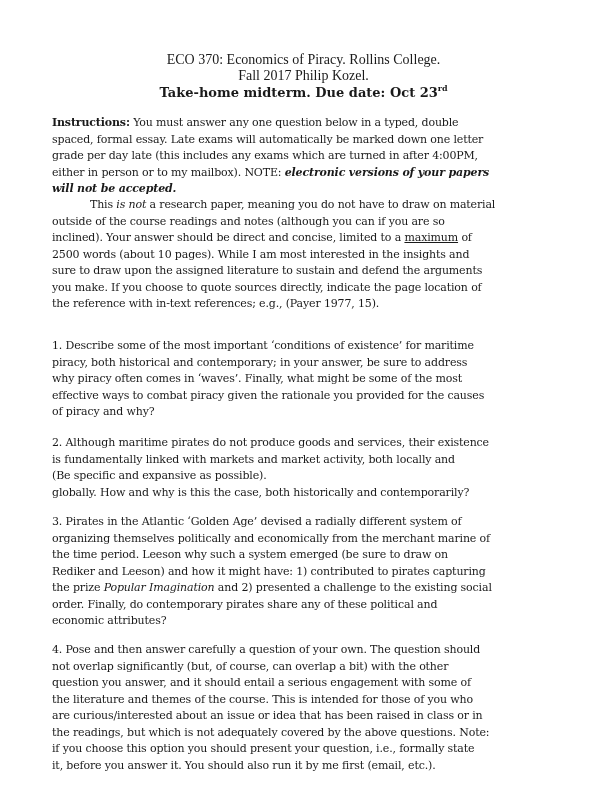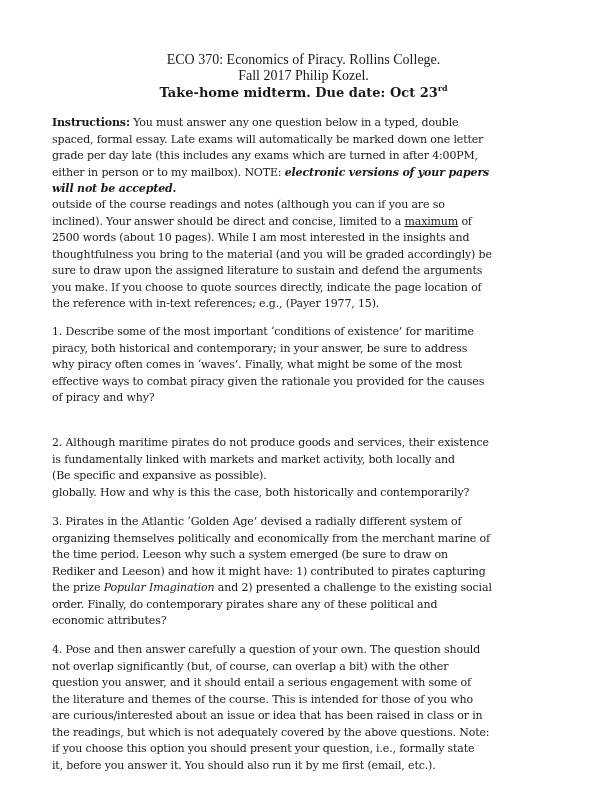--- a/index.html
+++ b/index.html
@@ -27,30 +27,30 @@
 
   <div class="block" style="top:115px;">
     <span class="line"><span class="b">Instructions:</span><span> You must answer any one question below in a typed, double</span></span>
     <span class="line">spaced, formal essay.  Late exams will automatically be marked down one letter</span>
     <span class="line">grade per day late (this includes any exams which are turned in after 4:00PM,</span>
     <span class="line"><span>either in person or to my mailbox). NOTE: </span><span class="bi">electronic versions of your papers</span></span>
     <span class="line bi">will not be accepted.</span>
   </div>
 
   <div class="block" style="top:197px;">
+    <span class="line indent"><span>This </span><span class="i">is not</span><span> a research paper, meaning you do not have to draw on material</span></span>
     <span class="line">outside of the course readings and notes (although you can if you are so</span>
     <span class="line"><span>inclined). Your answer should be direct and concise, limited to a </span><span class="u">maximum</span><span> of</span></span>
     <span class="line">2500 words (about 10 pages). While I am most interested in the insights and</span>
-    <span class="line">thoughtfulness you bring to the material (and you will be graded accordingly) be</span>
     <span class="line">sure to draw upon the assigned literature to sustain and defend the arguments</span>
     <span class="line">you make.  If you choose to quote sources directly, indicate the page location of</span>
     <span class="line">the reference with in-text references; e.g., (Payer 1977, 15).</span>
   </div>
 
-  <div class="block" style="top:324px;">
+  <div class="block" style="top:338px;">
     <span class="line">1. Describe some of the most important ‘conditions of existence’ for maritime</span>
     <span class="line">piracy, both historical and contemporary; in your answer, be sure to address</span>
     <span class="line">why piracy often comes in ‘waves’. Finally, what might be some of the most</span>
     <span class="line">effective ways to combat piracy given the rationale you provided for the causes</span>
     <span class="line">of piracy and why?</span>
   </div>
 
   <div class="block" style="top:435px;">
     <span class="line">2. Although maritime pirates do not produce goods and services, their existence</span>
     <span class="line">is fundamentally linked with markets and market activity, both locally and</span>

